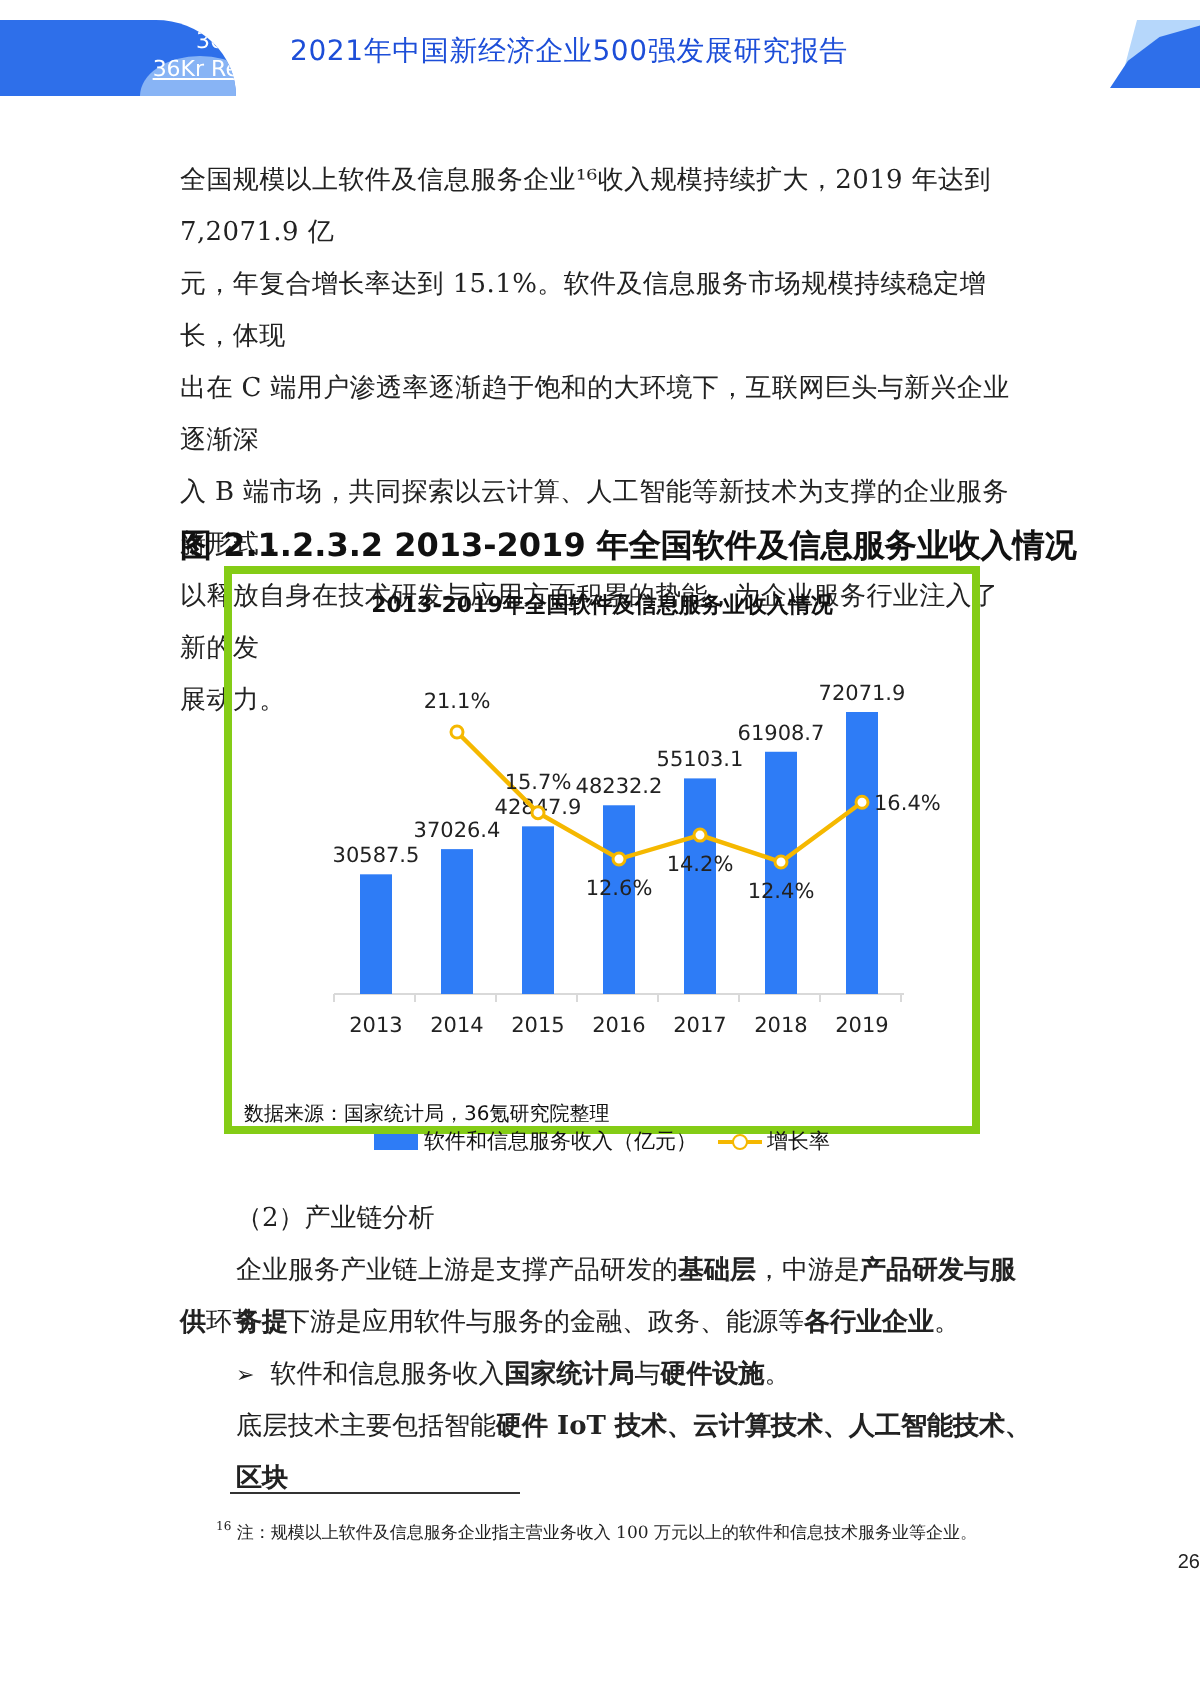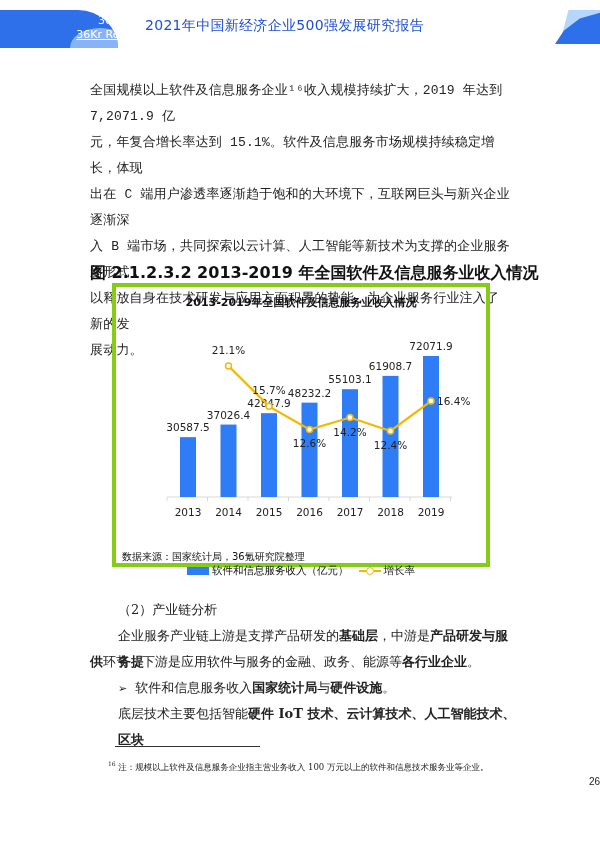--- a/index.html
+++ b/index.html
@@ -15,21 +15,21 @@
   .hdr-logo .t2 { top:19px;text-decoration:underline; }
   .hdr-title { position:absolute; left:145px; top:17px; font-family:"DejaVu Sans", sans-serif;
     font-size:14px; color:#1d4ed8; letter-spacing:0.3px; }
   .hdr-corner { position:absolute; right:0; top:10px; width:45px; height:34px; overflow:hidden; }
   .hdr-corner .a { position:absolute; right:0; top:0; width:45px; height:34px; background:#b6d7fb;
     clip-path: polygon(30% 0, 100% 0, 100% 100%, 10% 100%); }
   .hdr-corner .b { position:absolute; right:0; top:0; width:45px; height:34px; background:#2e6fea;
     clip-path: polygon(100% 8%, 100% 100%, 0 100%, 20% 60%, 55% 25%); }
 
   .para { position:absolute; left:90px; width:420px; font-size:13px; line-height:26px; letter-spacing:0.2px; }
-  .para p { margin:0;font-family:Liberation Mono, monospace; }
+  .para p { margin:0; }
   .fig-caption { position:absolute; left:90px; top:263px; font-family:"DejaVu Sans", sans-serif;
     font-weight:bold; font-size:16px; color:#111; }
   .chart-box { position:absolute; left:112px; top:283px; width:378px; height:284px; border:4px solid #84cc16;
     box-sizing:border-box; font-family:"DejaVu Sans", sans-serif; }
   .chart-title { position:absolute; left:0; right:0; top:8px; text-align:center; font-weight:bold; font-size:11px; color:#111; }
   .source { position:absolute; left:6px; top:263px; font-size:10px; color:#111; }
   .legend { position:absolute; left:0; right:0; top:241px; text-align:center; font-size:10.5px; color:#111;margin-top:36px; }
   .legend .sw-bar { display:inline-block; width:22px; height:8px; background:#2e7cf6; vertical-align:middle; margin-right:3px; }
   .legend .sw-line { display:inline-block; position:relative; width:22px; height:10px; vertical-align:middle; margin:0 3px 0 10px; }
   .legend .sw-line::before { content:""; position:absolute; left:0; right:0; top:4px; height:2px; background:#f5b800; }

